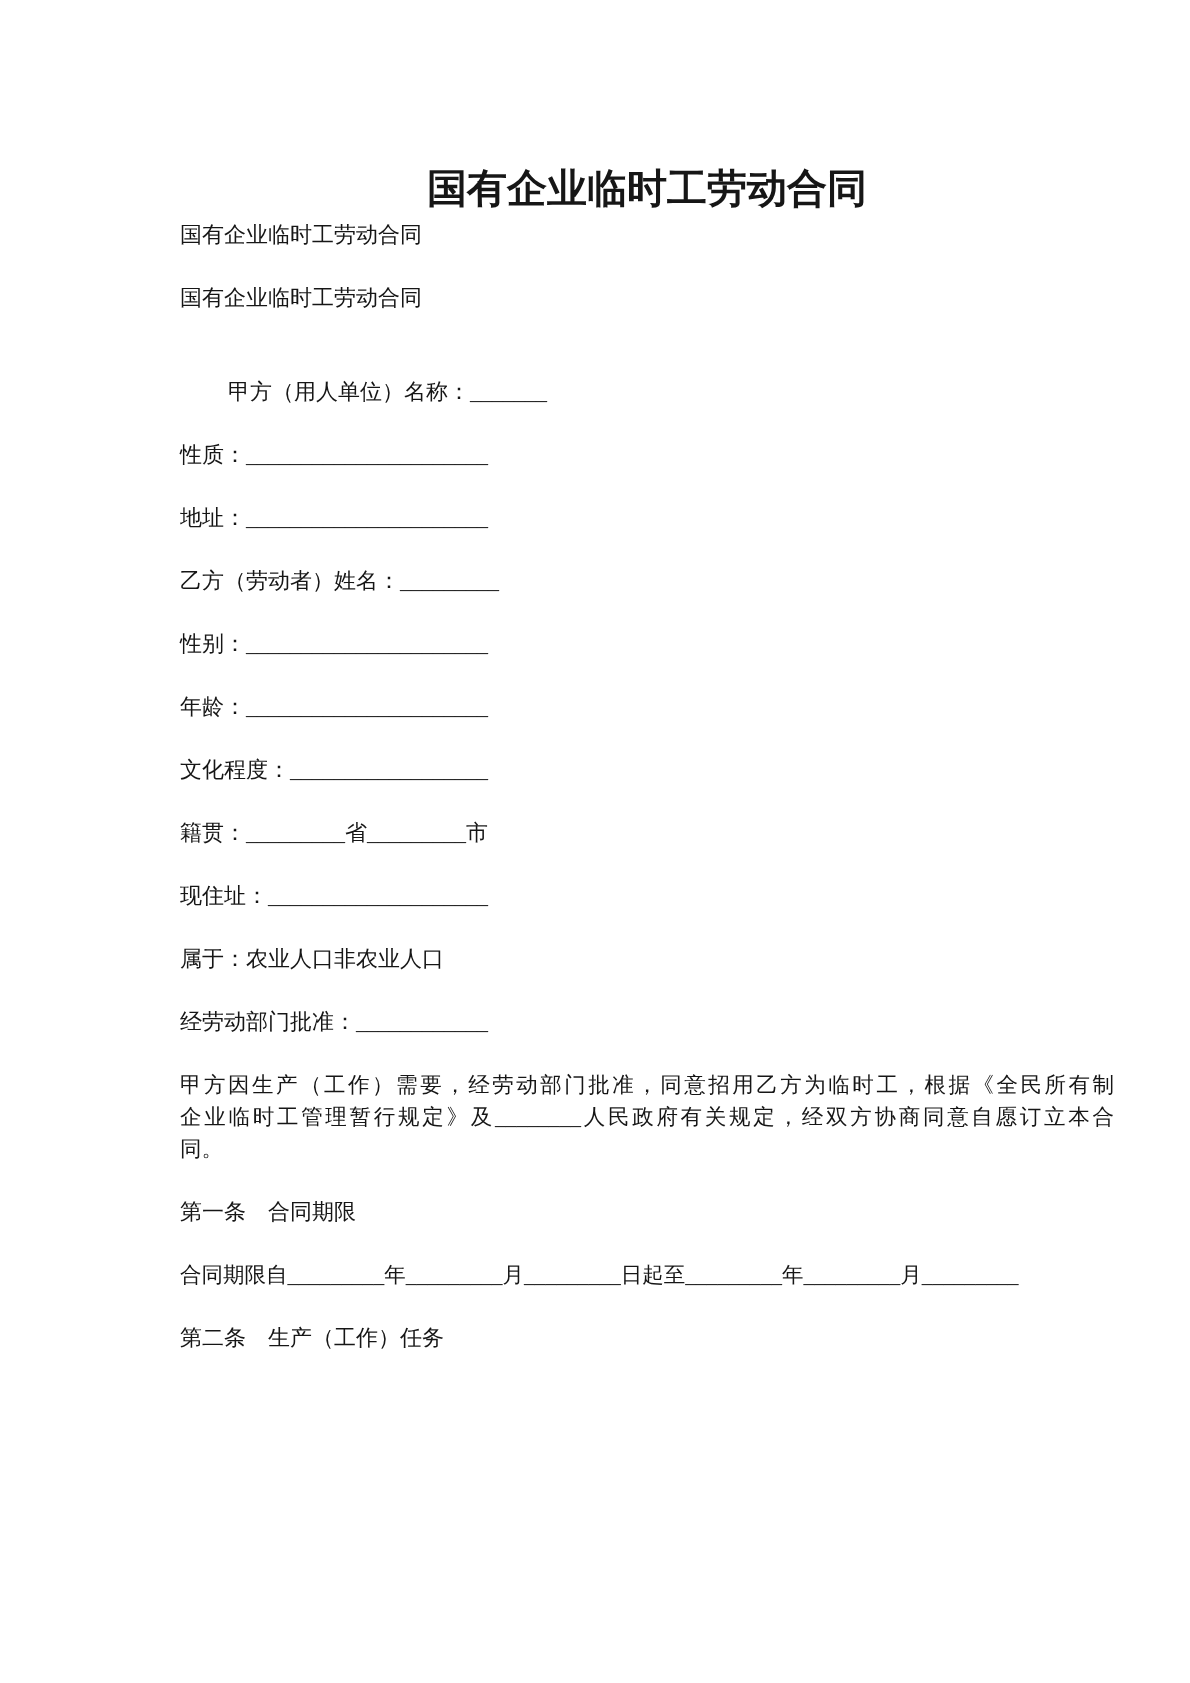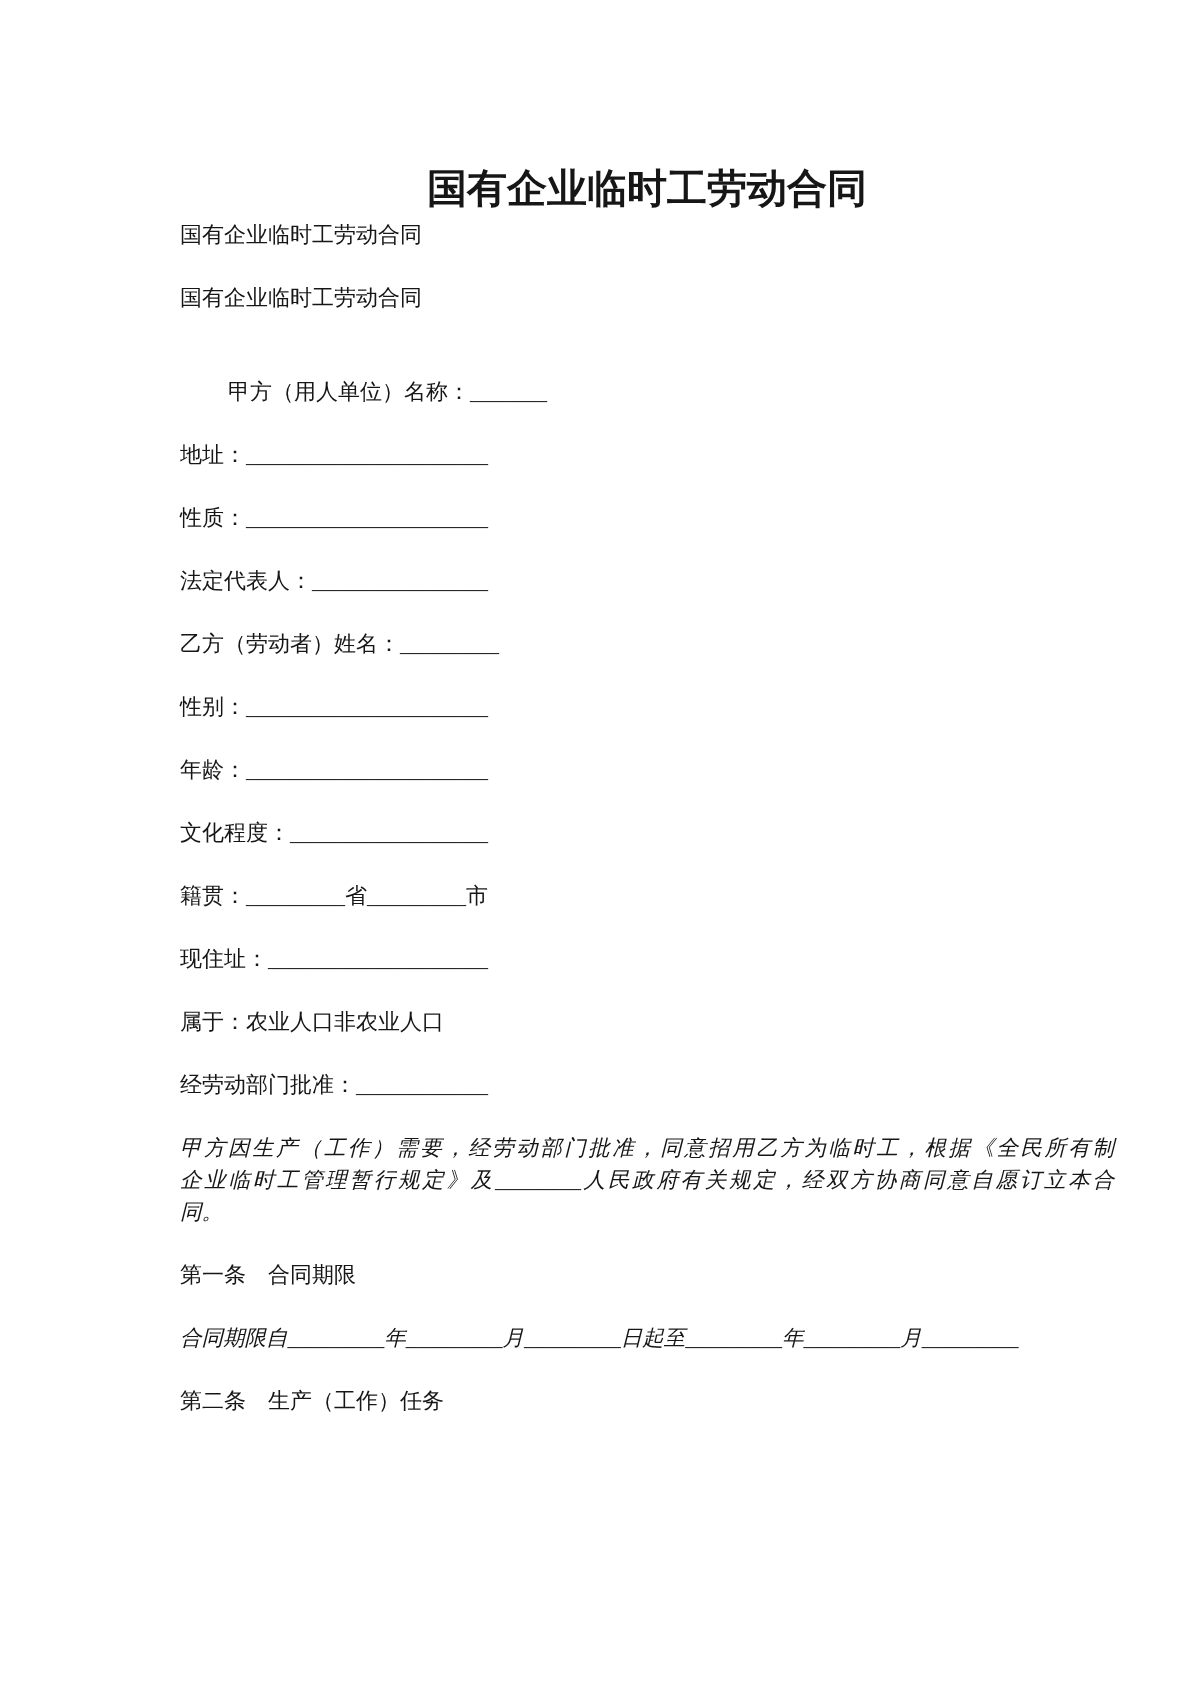--- a/index.html
+++ b/index.html
@@ -30,21 +30,21 @@
     white-space: nowrap;
   }
   .line {
     font-size: 22px;
     line-height: 32px;
     margin: 0;
     white-space: nowrap;
   }
   .m1 { margin-top: 31px; }   
   .m2 { margin-top: 62px; margin-left: 48px; }   
-  .para { margin: 31px 0 0 0; font-style: italic; }
+  .para { margin: 31px 0 0 0; }
   .pline {
     font-size: 21.5px;
     line-height: 32px;
     margin: 0;
   }
   .jline {
     text-align: justify;
     text-align-last: justify;
   }
 </style>
@@ -53,23 +53,22 @@
 
 <div class="page">
   <div class="doc">
 
     <h1 class="title">国有企业临时工劳动合同</h1>
 
     <p class="line">国有企业临时工劳动合同</p>
     <p class="line m1">国有企业临时工劳动合同</p>
 
     <p class="line m2">甲方（用人单位）名称：_______</p>
+    <p class="line m1">性质：______________________</p>
     <p class="line m1">地址：______________________</p>
-    <p class="line m1">性质：______________________</p>
-    <p class="line m1">法定代表人：________________</p>
     <p class="line m1">乙方（劳动者）姓名：_________</p>
     <p class="line m1">性别：______________________</p>
     <p class="line m1">年龄：______________________</p>
     <p class="line m1">文化程度：__________________</p>
     <p class="line m1">籍贯：_________省_________市</p>
     <p class="line m1">现住址：____________________</p>
     <p class="line m1">属于：农业人口非农业人口</p>
     <p class="line m1">经劳动部门批准：____________</p>
 
     <div class="para m1">

